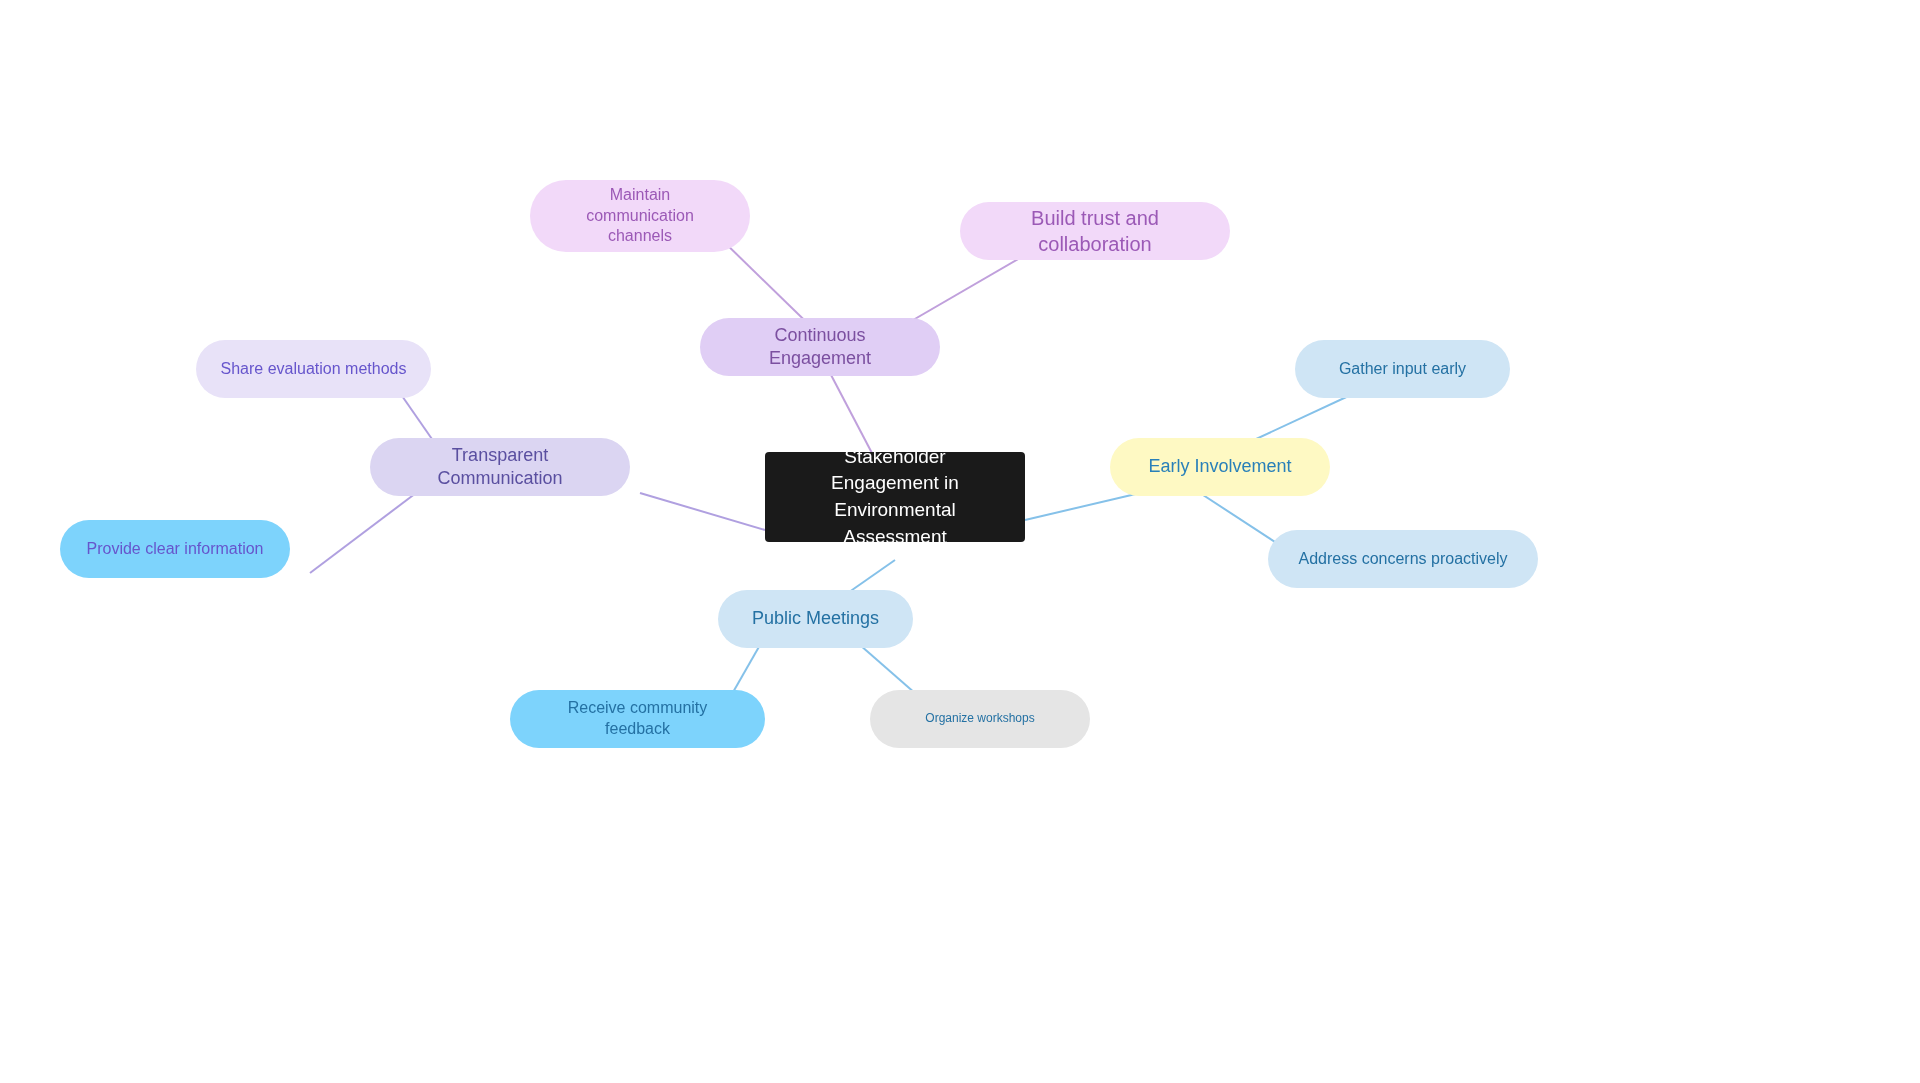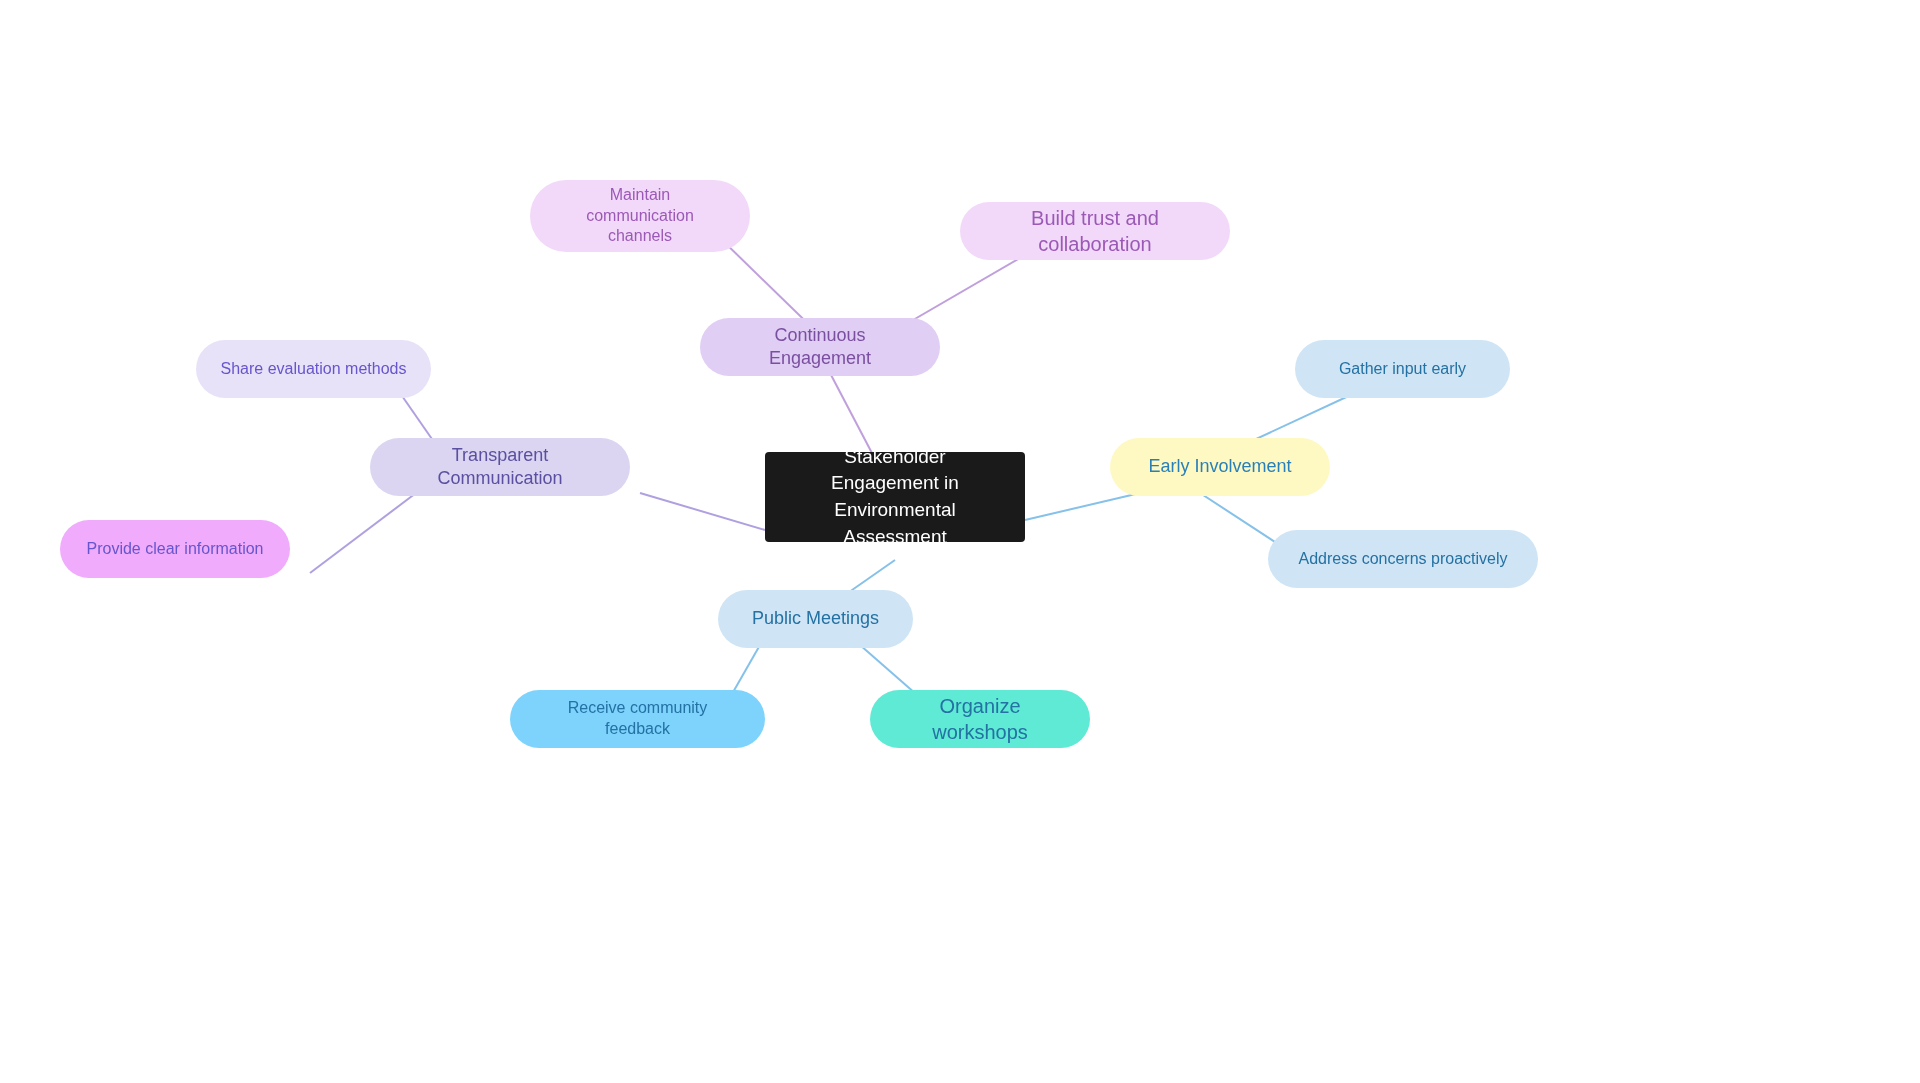--- a/index.html
+++ b/index.html
@@ -89,21 +89,21 @@
 </div>
 
 <div class="node" style="left: 370px; top: 438px; width: 260px; height: 58px; background:#dbd5f2; color:#5a4fa0;">
   <span>Transparent Communication</span>
 </div>
 
 <div class="node" style="left: 196px; top: 340px; width: 235px; height: 58px; background:#e8e2f8; color:#6655cc; font-size:16px;">
   <span>Share evaluation methods</span>
 </div>
 
-<div class="node" style="left: 60px; top: 520px; width: 230px; height: 58px; background:#f0abfc; color:#6655cc; font-size:16px;">
+<div class="node" style="left: 60px; top: 520px; width: 230px; height: 58px; background:#7dd3fc; color:#6655cc; font-size:16px;">
   <span>Provide clear information</span>
 </div>
 
 <div class="node" style="left: 1110px; top: 438px; width: 220px; height: 58px; background:#fef9c3; color:#2980b9;">
   <span>Early Involvement</span>
 </div>
 
 <div class="node" style="left: 1295px; top: 340px; width: 215px; height: 58px; background:#cfe5f5; color:#2471a3; font-size:16px;">
   <span>Gather input early</span>
 </div>
@@ -113,15 +113,15 @@
 </div>
 
 <div class="node" style="left: 718px; top: 590px; width: 195px; height: 58px; background:#cfe5f5; color:#2471a3;">
   <span>Public Meetings</span>
 </div>
 
 <div class="node" style="left: 510px; top: 690px; width: 255px; height: 58px; background:#7dd3fc; color:#2471a3; font-size:16px;">
   <span>Receive community feedback</span>
 </div>
 
-<div class="node" style="left: 870px; top: 690px; width: 220px; height: 58px; background:#5eead4; color:#2471a3; font-size:20px;">
+<div class="node" style="left: 870px; top: 690px; width: 220px; height: 58px; background:#e5e5e5; color:#2471a3; font-size:12px;">
   <span>Organize workshops</span>
 </div>
 
 </body></html>

